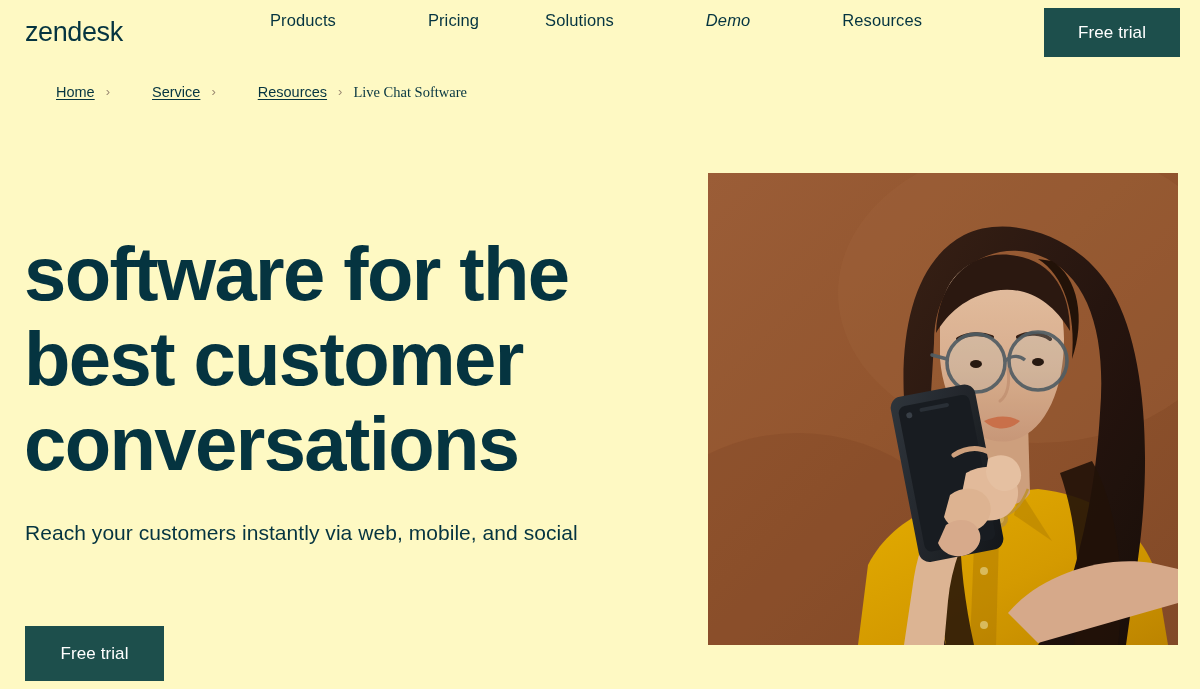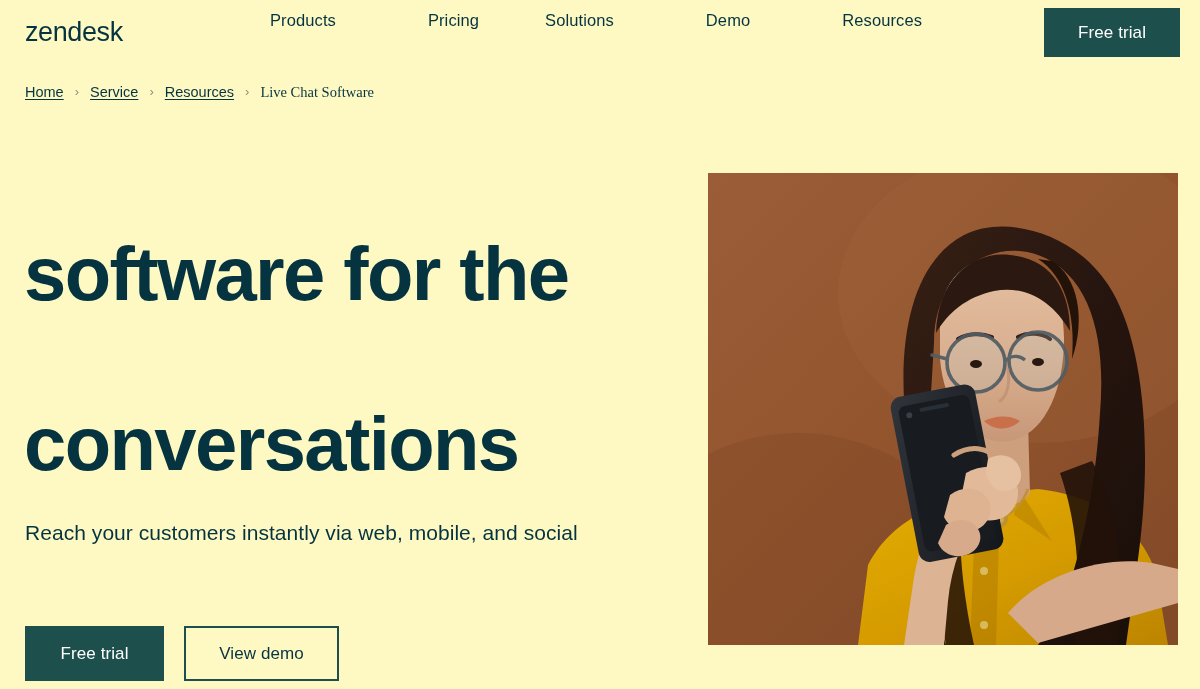--- a/index.html
+++ b/index.html
@@ -60,21 +60,21 @@
     font-size: 16.5px;
     line-height: 24px;
     color: #053440;
     text-decoration: none;
     white-space: nowrap;
     letter-spacing: 0.1px;
   }
   .nav-item:nth-child(1) { margin-left: 15px; }
   .nav-item:nth-child(2) { margin-left: 92px; }
   .nav-item:nth-child(3) { margin-left: 66px; }
-  .nav-item:nth-child(4) { margin-left: 92px; }
+  .nav-item:nth-child(4) { margin-left: 92px; font-style: italic; }
   .nav-item:nth-child(5) { margin-left: 92px; }
 
   .header-cta {
     position: absolute;
     left: 1044px;
     top: 8px;
     width: 136px;
     height: 49px;
     background: #1D4F4C;
     color: #FFFFFF;
@@ -98,20 +98,21 @@
     font-size: 14.5px;
     line-height: 20px;
     color: #053440;
   }
 
   .crumb-link {
     color: #053440;
     text-decoration: underline;
     text-underline-offset: 2px;
     white-space: nowrap;
+    margin-left: 31px;
   }
 
   .crumb-current {
     color: #053440;
     text-decoration: none;
     white-space: nowrap;
     font-family: Liberation Serif, serif;
   }
 
   .crumb-sep {
@@ -222,31 +223,30 @@
     <a class="crumb-link" href="#">Service</a>
     <span class="crumb-sep">›</span>
     <a class="crumb-link" href="#">Resources</a>
     <span class="crumb-sep">›</span>
     <span class="crumb-current">Live Chat Software</span>
   </nav>
 
   <h1 class="hero-title">
     <br>
     <span>software for the</span><br>
-    <br>
+    <span>best customer</span><br>
     <span>conversations</span>
   </h1>
 
   <p class="hero-sub">
     <span>Reach your customers instantly via web, mobile, and social</span><br>
   </p>
 
   <div class="cta-row">
     <button class="btn btn-primary">Free trial</button>
-    <button class="btn btn-secondary">View demo</button>
   </div>
 
   <figure class="hero-image">
     <svg width="470" height="472" viewBox="0 0 470 472" xmlns="http://www.w3.org/2000/svg" role="img">
       <defs>
         <linearGradient id="bgGrad" x1="0" y1="0" x2="1" y2="1">
           <stop offset="0%" stop-color="#A4623A"></stop>
           <stop offset="45%" stop-color="#9A5A31"></stop>
           <stop offset="100%" stop-color="#8A4E2A"></stop>
         </linearGradient>

